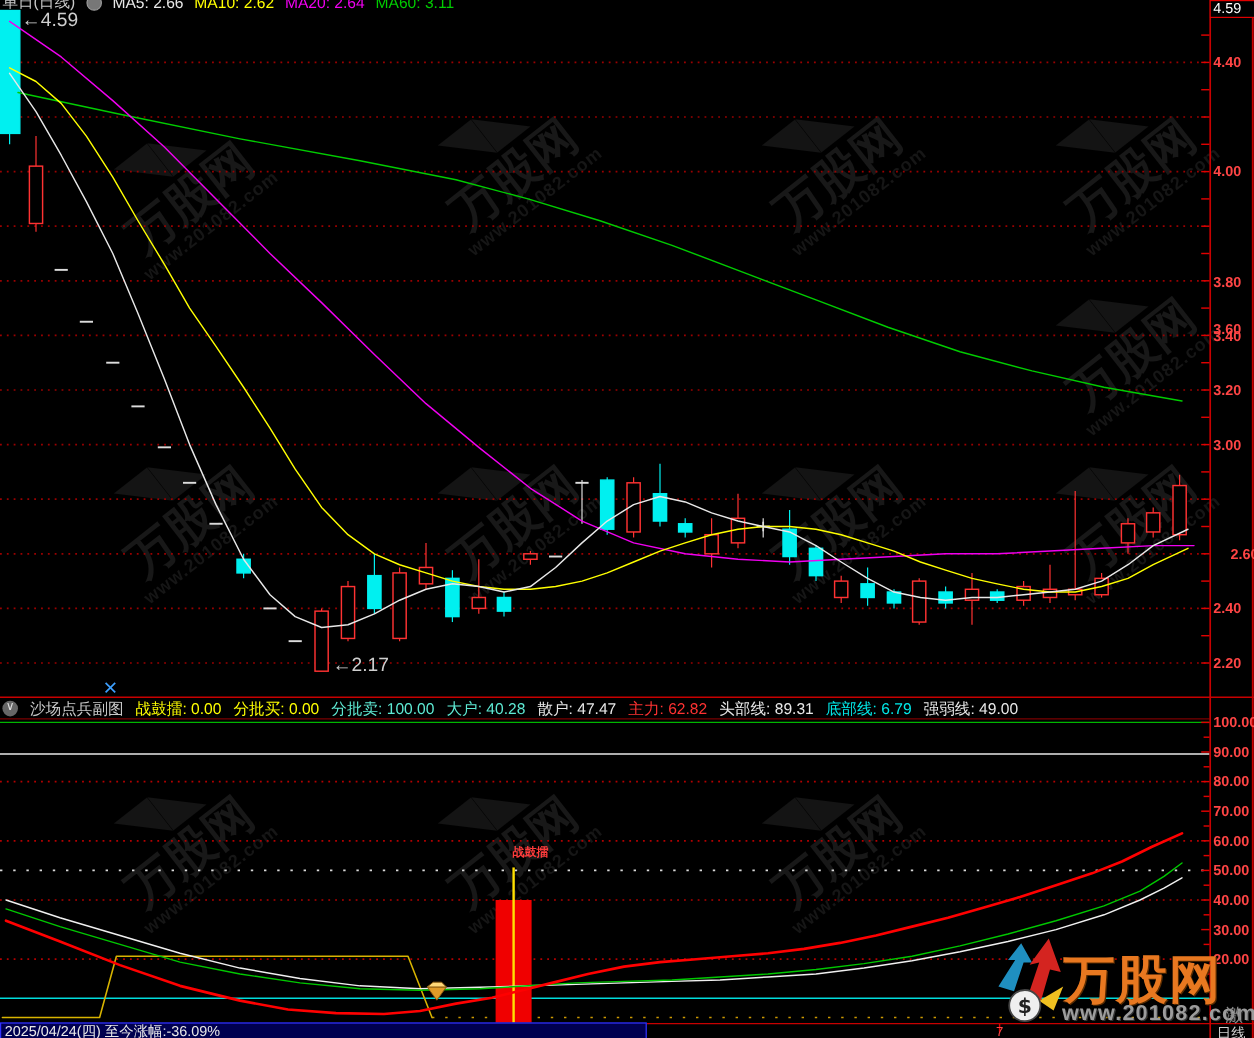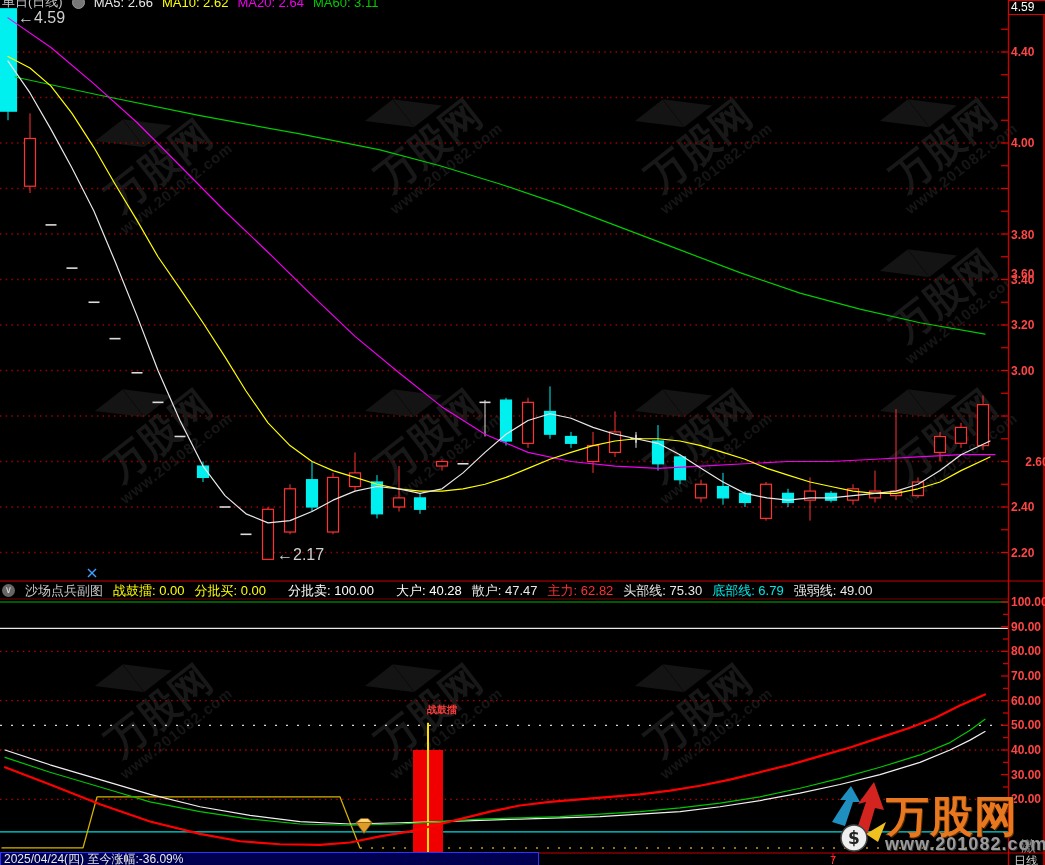--- a/index.html
+++ b/index.html
@@ -19,21 +19,21 @@
   .ma5{color:#e8e8e8;} .ma10{color:#ffff00;} .ma20{color:#f000f0;} .ma60{color:#00cc00;}
   .price-box{position:absolute;left:1008px;top:0;width:35px;height:13px;border:1px solid #e00000;
       color:#ffffff;font-size:12px;line-height:12px;padding-left:2px;background:#000;z-index:5;}
   .annot{position:absolute;color:#cfcfcf;font-size:16px;z-index:4;white-space:nowrap;}
   .axlab{position:absolute;left:1011px;width:52px;color:#ff4545;font-size:12px;line-height:12px;
       z-index:4;white-space:nowrap;overflow:hidden;font-weight:bold;}
   .sub-header{position:absolute;left:2px;top:582px;height:16px;display:flex;align-items:center;
       gap:10px;font-size:13px;line-height:15px;white-space:nowrap;z-index:4;}
   .chev{width:13px;height:13px;border-radius:50%;background:#666;color:#ddd;font-size:10px;
       line-height:11px;text-align:center;display:inline-block;}
-  .f-name{color:#c8c8c8;} .f-yellow{color:#ffff00;} .f-green{color:#ffffff;margin-left:12px;} .f-white{color:#e8e8e8;}
+  .f-name{color:#c8c8c8;} .f-yellow{color:#ffff00;} .f-green{color:#5eead4;} .f-white{color:#e8e8e8;}
   .f-red{color:#ff3232;} .f-cyan{color:#00e8e8;}
   .signal-label{position:absolute;left:427px;top:703px;color:#ff3c3c;font-size:10px;font-weight:bold;z-index:4;}
   .status-bar{position:absolute;left:0;top:852px;width:534px;height:13px;background:#000050;
       border:1px solid #3232ff;color:#e8e8e8;font-size:12px;line-height:12px;padding-left:3px;
       z-index:6;white-space:nowrap;overflow:hidden;}
   .month-lab{position:absolute;top:854px;color:#ff4545;font-size:11px;z-index:4;}
   .period{position:absolute;left:1014px;top:853px;color:#d0d0d0;font-size:12px;z-index:6;}
   .corner-txt{position:absolute;left:1021px;top:837px;color:#8a8a8a;font-size:15px;z-index:6;}
   .logo{position:absolute;left:818px;top:778px;width:205px;height:80px;z-index:5;}
   .logo-brand{position:absolute;left:68px;top:10px;font-size:43px;font-weight:bold;color:#e87820;
@@ -321,21 +321,21 @@
 
   <div class="sub-header">
     <span class="chev">∨</span>
     <span class="f-name">沙场点兵副图</span>
     <span class="f-yellow">战鼓擂: 0.00</span>
     <span class="f-yellow">分批买: 0.00</span>
     <span class="f-green">分批卖: 100.00</span>
     <span class="f-green">大户: 40.28</span>
     <span class="f-white">散户: 47.47</span>
     <span class="f-red">主力: 62.82</span>
-    <span class="f-white">头部线: 75.30</span>
+    <span class="f-white">头部线: 89.31</span>
     <span class="f-cyan">底部线: 6.79</span>
     <span class="f-white">强弱线: 49.00</span>
   </div>
 
   <div class="signal-label">战鼓擂</div>
 
   <div class="status-bar">2025/04/24(四) 至今涨幅:-36.09%</div>
   <div id="month-labels">
       <div class="month-lab" style="left: 469px;">6</div>
       <div class="month-lab" style="left: 830px;">7</div>

